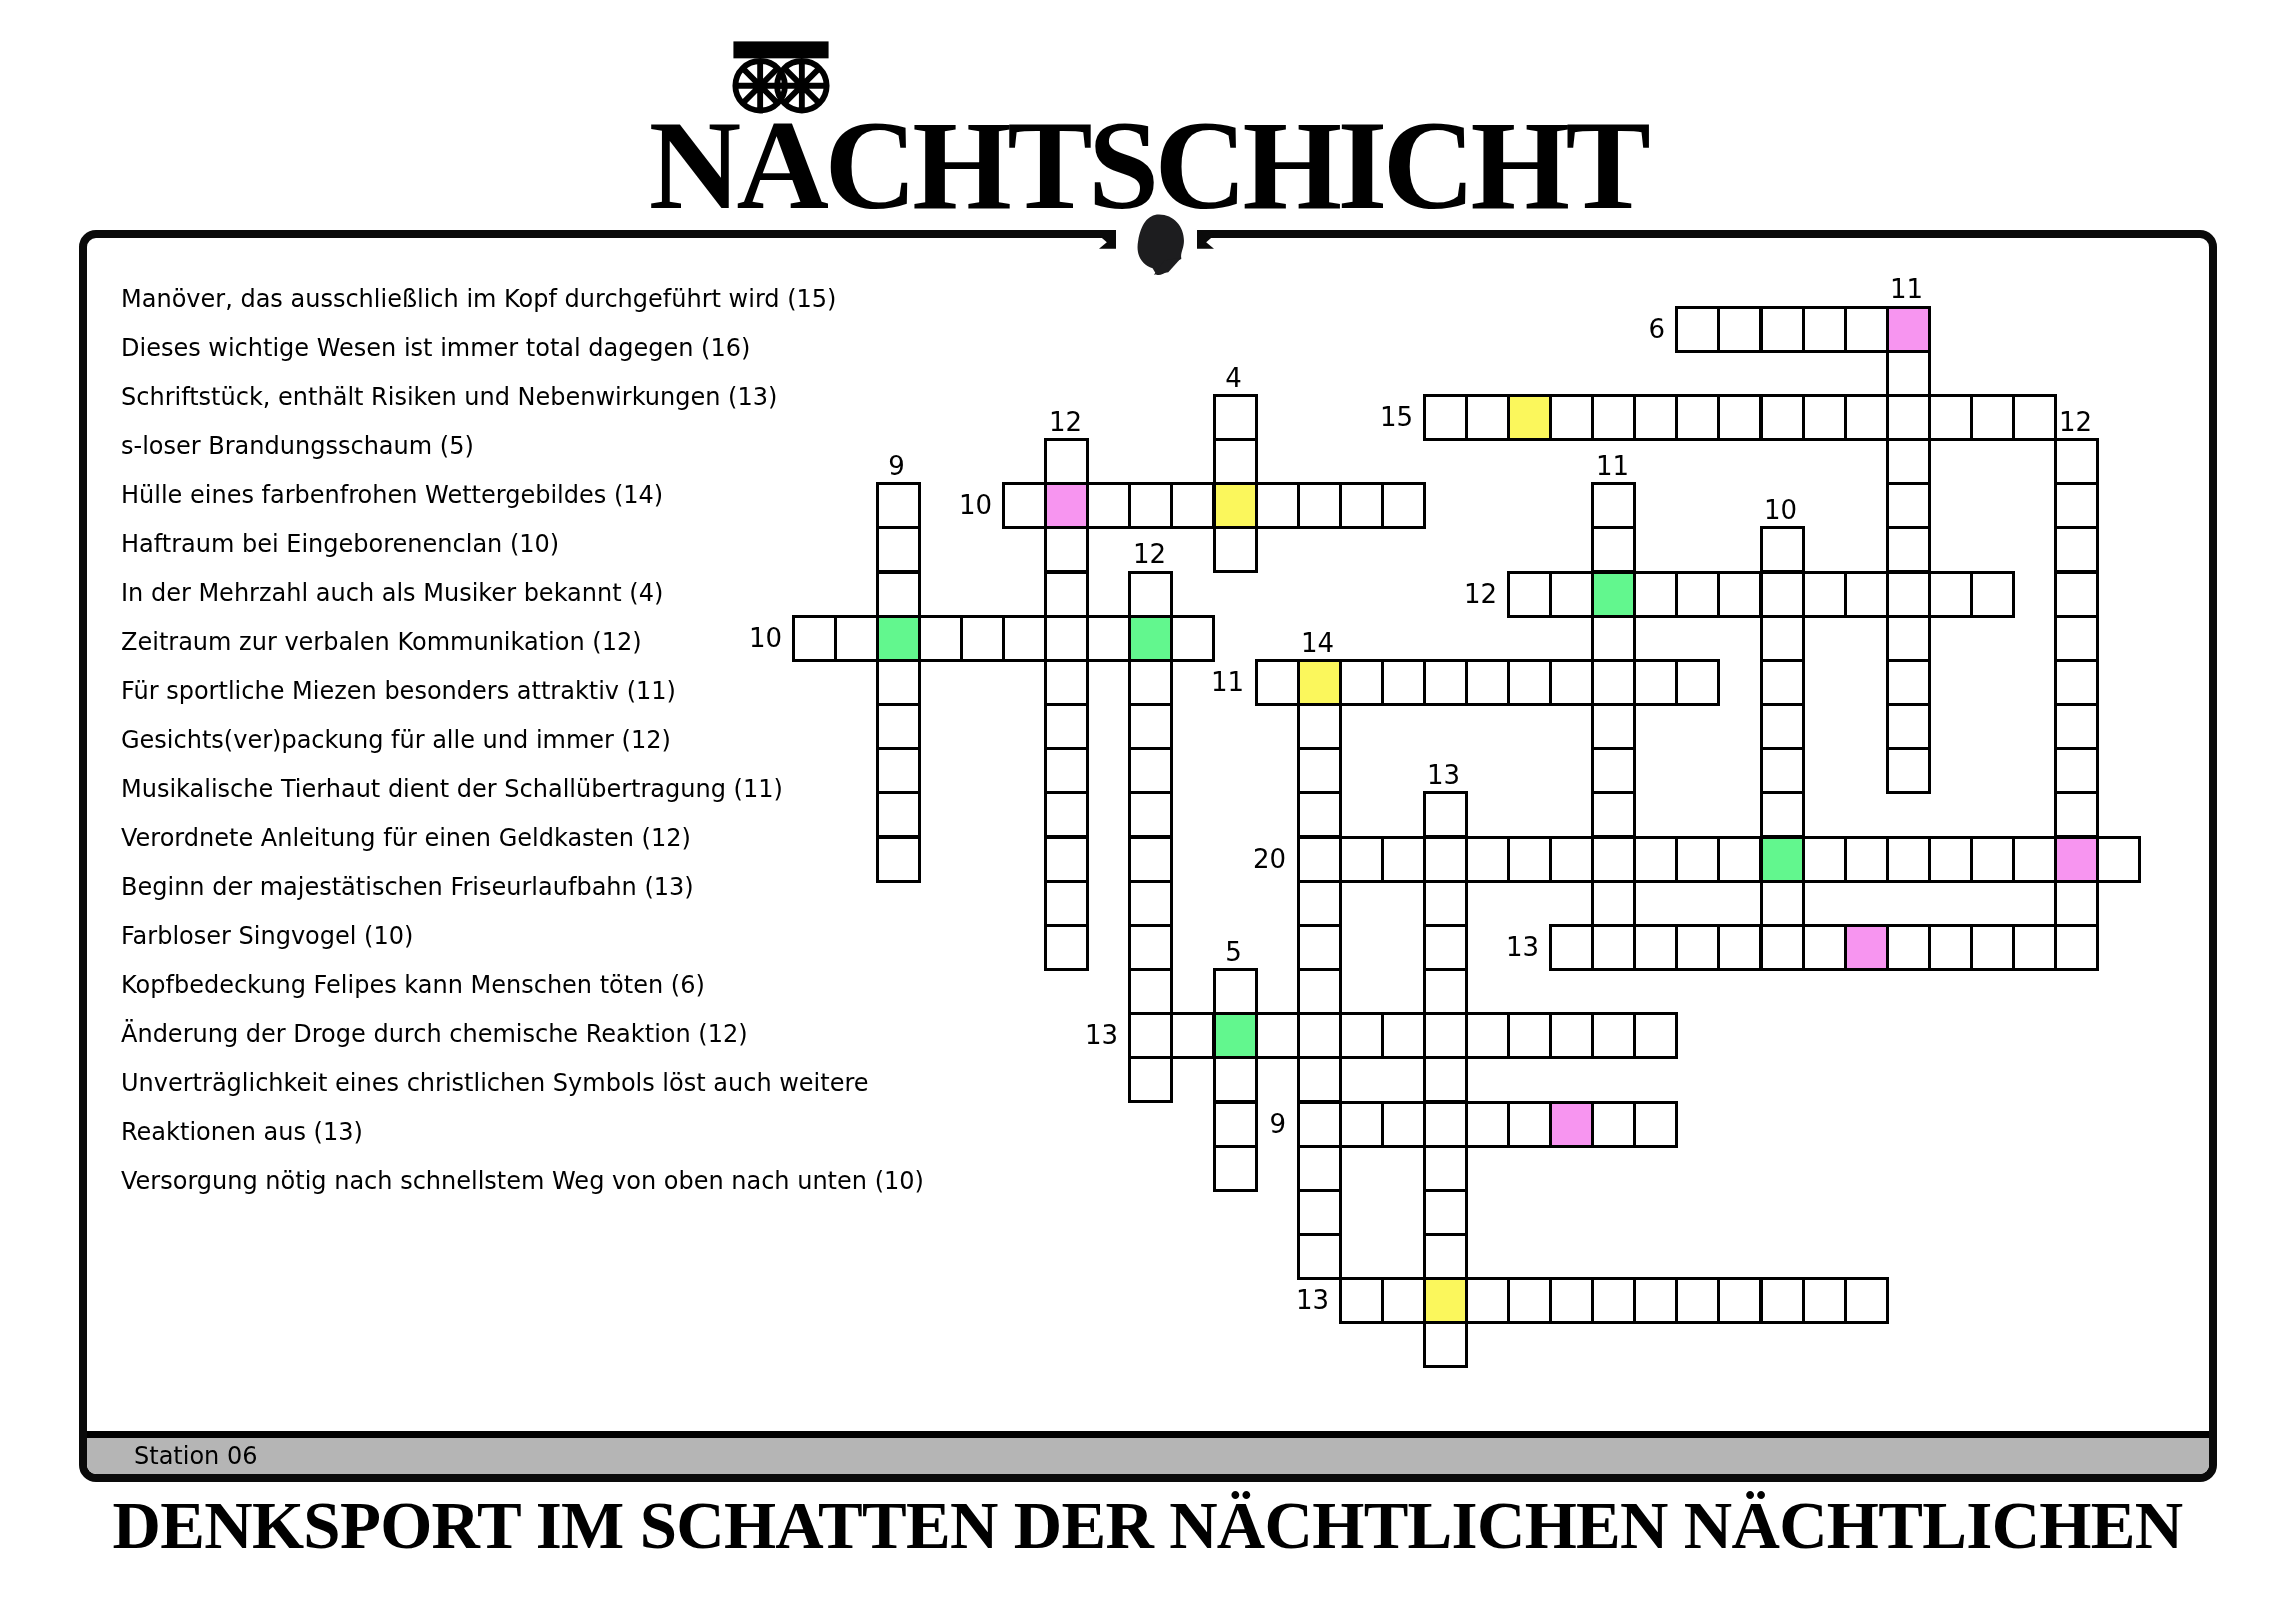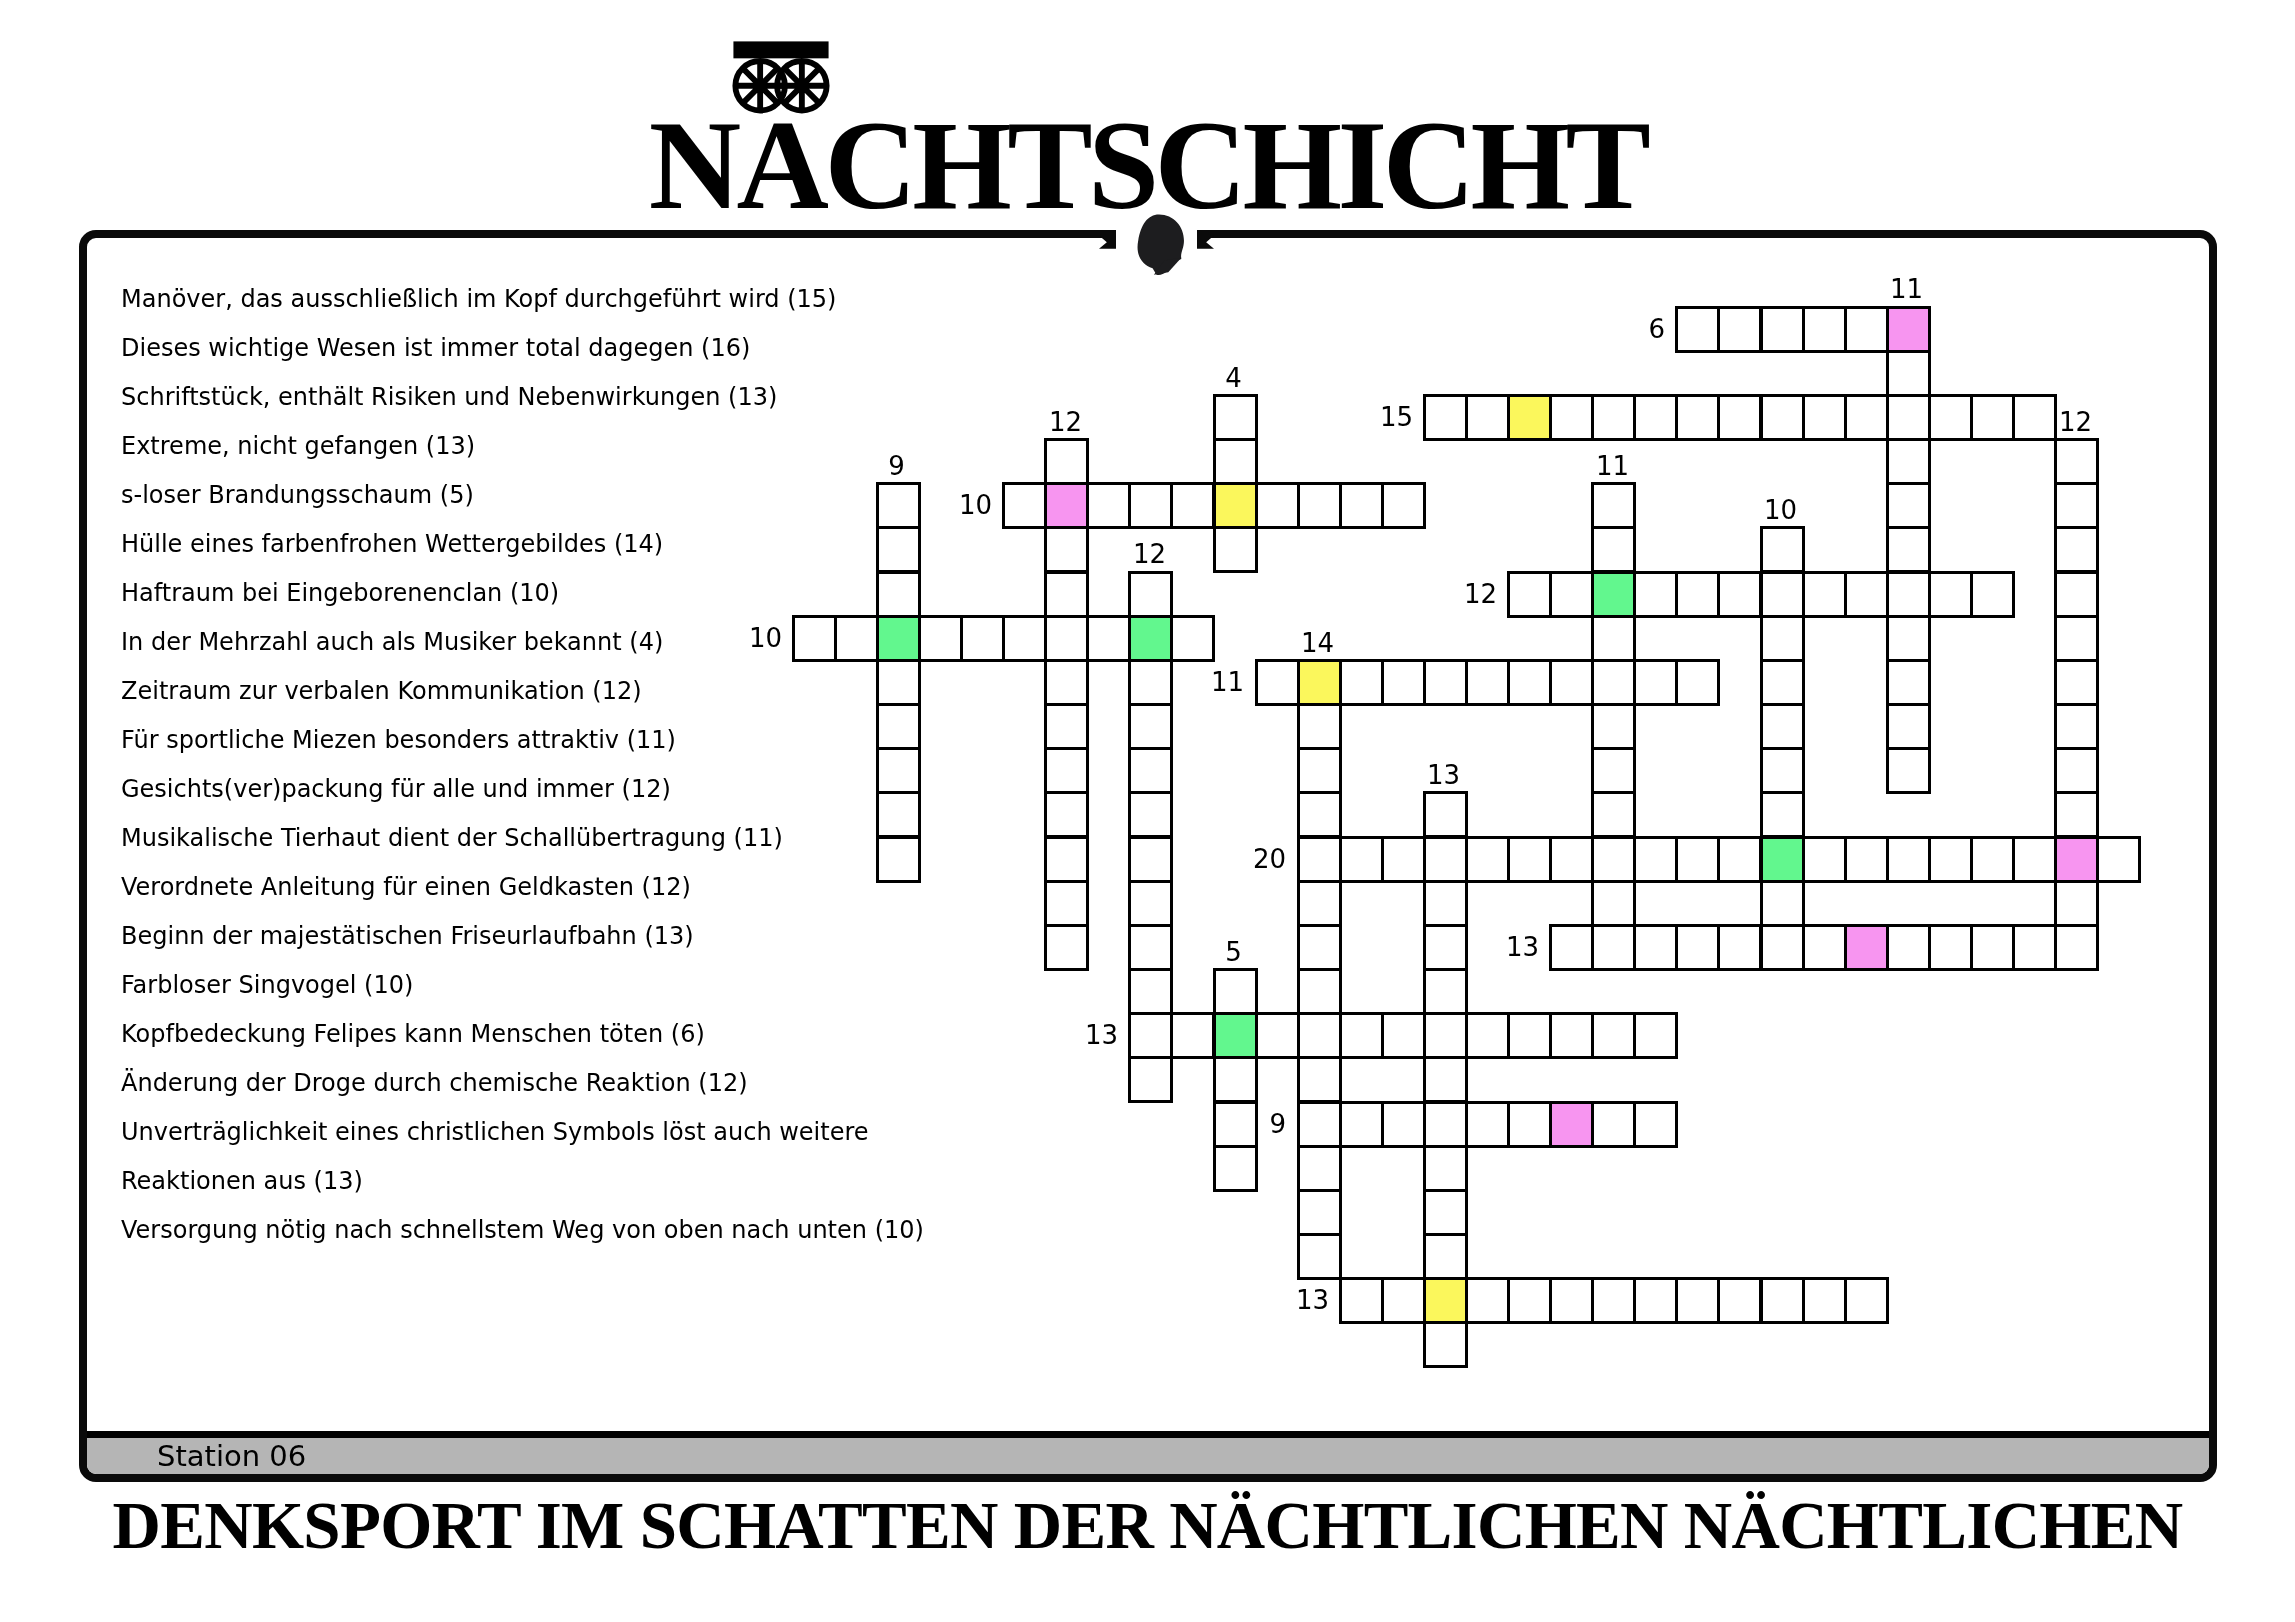--- a/index.html
+++ b/index.html
@@ -39,21 +39,21 @@
   }
   .wlabel.h{text-align:right;}
   .wlabel.v{text-align:center;}
   
   .station-bar{
     position:absolute;left:0px;bottom:0px;width:100%;height:43px;background:#b5b5b5;
     border-top:7.2px solid #000;box-sizing:border-box;
     border-radius:0 0 9.2px 9.2px;
     display:flex;align-items:center;
   }
-  .station-bar span{margin-left:70px;font-size:29px;color:#000;}
+  .station-bar span{margin-left:47px;font-size:24px;color:#000;}
   
   .subtitle{
     position:absolute;left:0;top:1487px;width:100%;text-align:center;
     font-family:"Liberation Serif",serif;font-weight:bold;font-size:67px;
     letter-spacing:-0.7px;white-space:nowrap;
   }
 </style>
 </head>
 <body>
 
@@ -83,21 +83,20 @@
         </svg>
       <svg style="position:absolute;right:-17px;top:24px" width="17" height="18.3" viewBox="0 0 26 28">
           <polygon points="26,4 0,4 12,14 0,24 26,24" fill="#0a0a0a" transform="scale(-1,1) translate(-26,0)"></polygon>
         </svg>
     </div>
 
     <div class="clues" id="clues">
         <div>Manöver, das ausschließlich im Kopf durchgeführt wird (15)</div>
         <div>Dieses wichtige Wesen ist immer total dagegen (16)</div>
         <div>Schriftstück, enthält Risiken und Nebenwirkungen (13)</div>
-        <div>Extreme, nicht gefangen (13)</div>
         <div>s-loser Brandungsschaum (5)</div>
         <div>Hülle eines farbenfrohen Wettergebildes (14)</div>
         <div>Haftraum bei Eingeborenenclan (10)</div>
         <div>In der Mehrzahl auch als Musiker bekannt (4)</div>
         <div>Zeitraum zur verbalen Kommunikation (12)</div>
         <div>Für sportliche Miezen besonders attraktiv (11)</div>
         <div>Gesichts(ver)packung für alle und immer (12)</div>
         <div>Musikalische Tierhaut dient der Schallübertragung (11)</div>
         <div>Verordnete Anleitung für einen Geldkasten (12)</div>
         <div>Beginn der majestätischen Friseurlaufbahn (13)</div>

